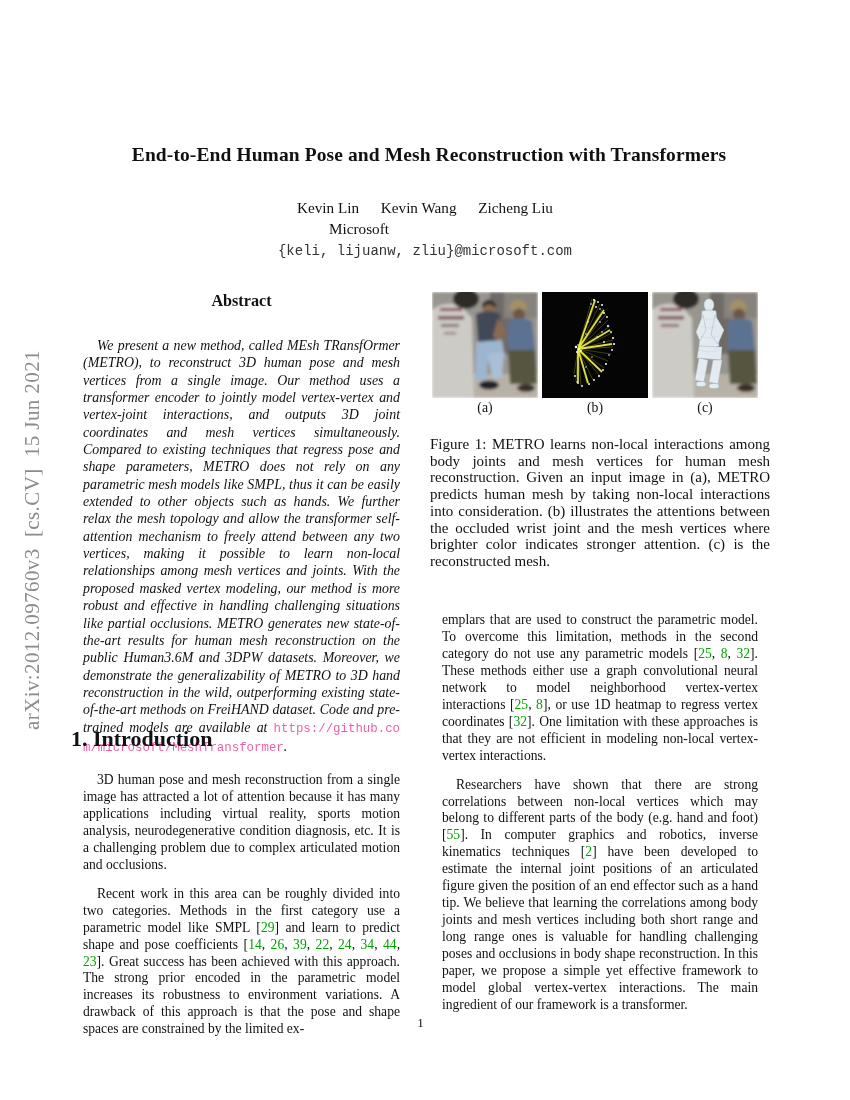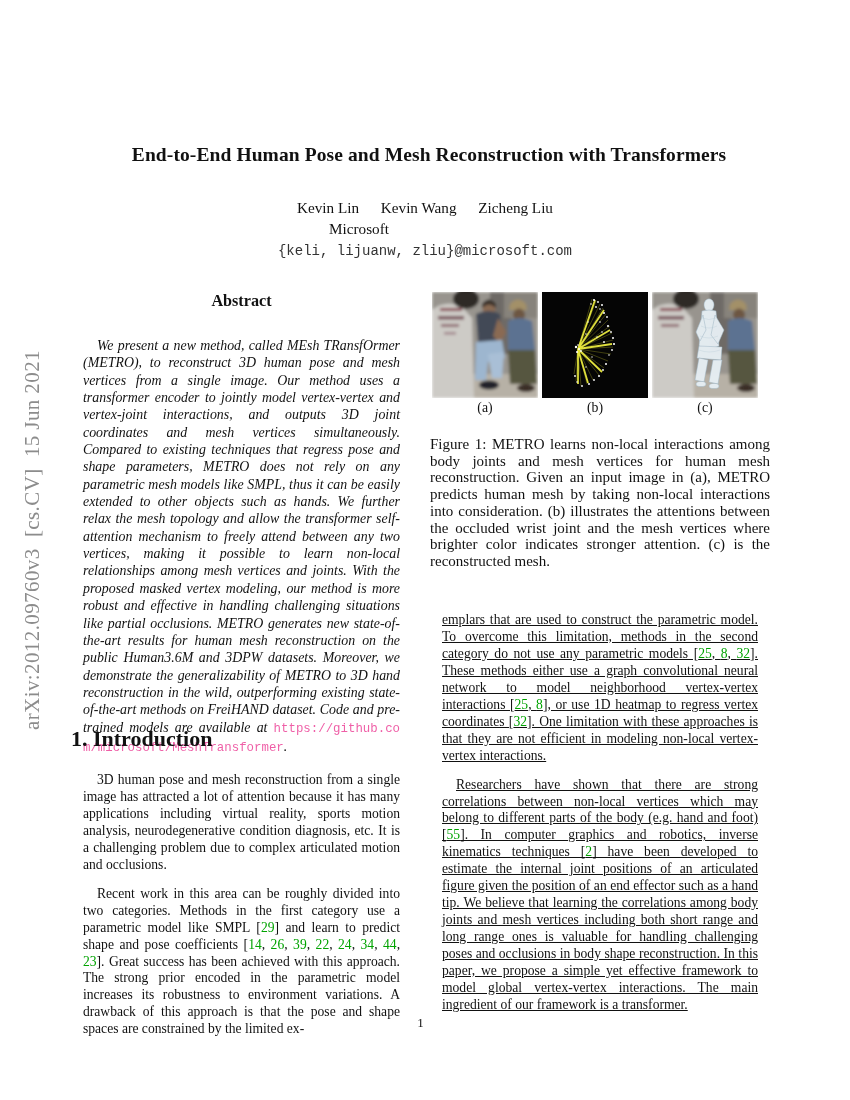--- a/index.html
+++ b/index.html
@@ -199,18 +199,18 @@
 </div>
 
 <div class="abs figure-labels">
   <span>(a)</span>
   <span>(b)</span>
   <span>(c)</span>
 </div>
 
 <div class="abs fig-caption">Figure 1: METRO learns non-local interactions among body joints and mesh vertices for human mesh reconstruction. Given an input image in (a), METRO predicts human mesh by taking non-local interactions into consideration. (b) illustrates the attentions between the occluded wrist joint and the mesh vertices where brighter color indicates stronger attention. (c) is the reconstructed mesh.</div>
 
-<div class="abs body-text right-body" style="top:600px;text-decoration:underline;">
+<div class="abs body-text right-body" style="top:600px;">
     <p class="para noindent"><span>emplars that are used to construct the parametric model. To overcome this limitation, methods in the second category do not use any parametric models [</span><span class="cite">25</span><span>, </span><span class="cite">8</span><span>, </span><span class="cite">32</span><span>]. These methods either use a graph convolutional neural network to model neighborhood vertex-vertex interactions [</span><span class="cite">25</span><span>, </span><span class="cite">8</span><span>], or use 1D heatmap to regress vertex coordinates [</span><span class="cite">32</span><span>]. One limitation with these approaches is that they are not efficient in modeling non-local vertex-vertex interactions.</span></p>
     <p class="para"><span>Researchers have shown that there are strong correlations between non-local vertices which may belong to different parts of the body (e.g.  hand and foot) [</span><span class="cite">55</span><span>].  In computer graphics and robotics, inverse kinematics techniques [</span><span class="cite">2</span><span>] have been developed to estimate the internal joint positions of an articulated figure given the position of an end effector such as a hand tip. We believe that learning the correlations among body joints and mesh vertices including both short range and long range ones is valuable for handling challenging poses and occlusions in body shape reconstruction. In this paper, we propose a simple yet effective framework to model global vertex-vertex interactions. The main ingredient of our framework is a transformer.</span></p>
   </div>
 
 <div class="abs page-number">1</div>
 
 </body></html>

